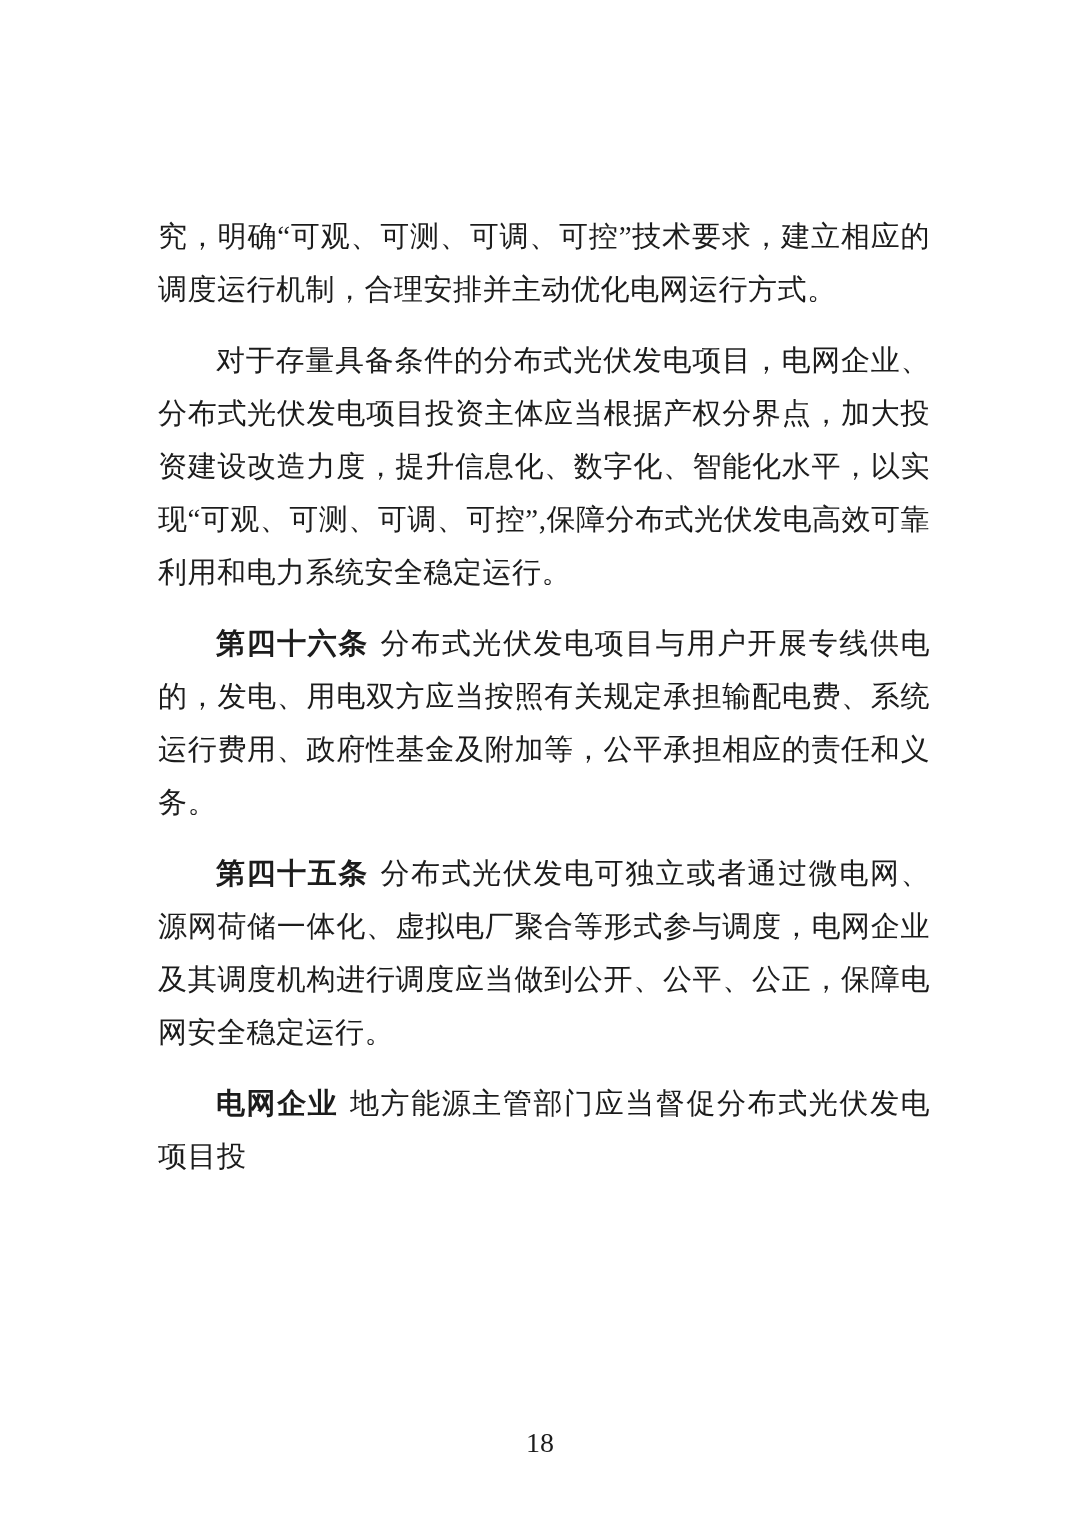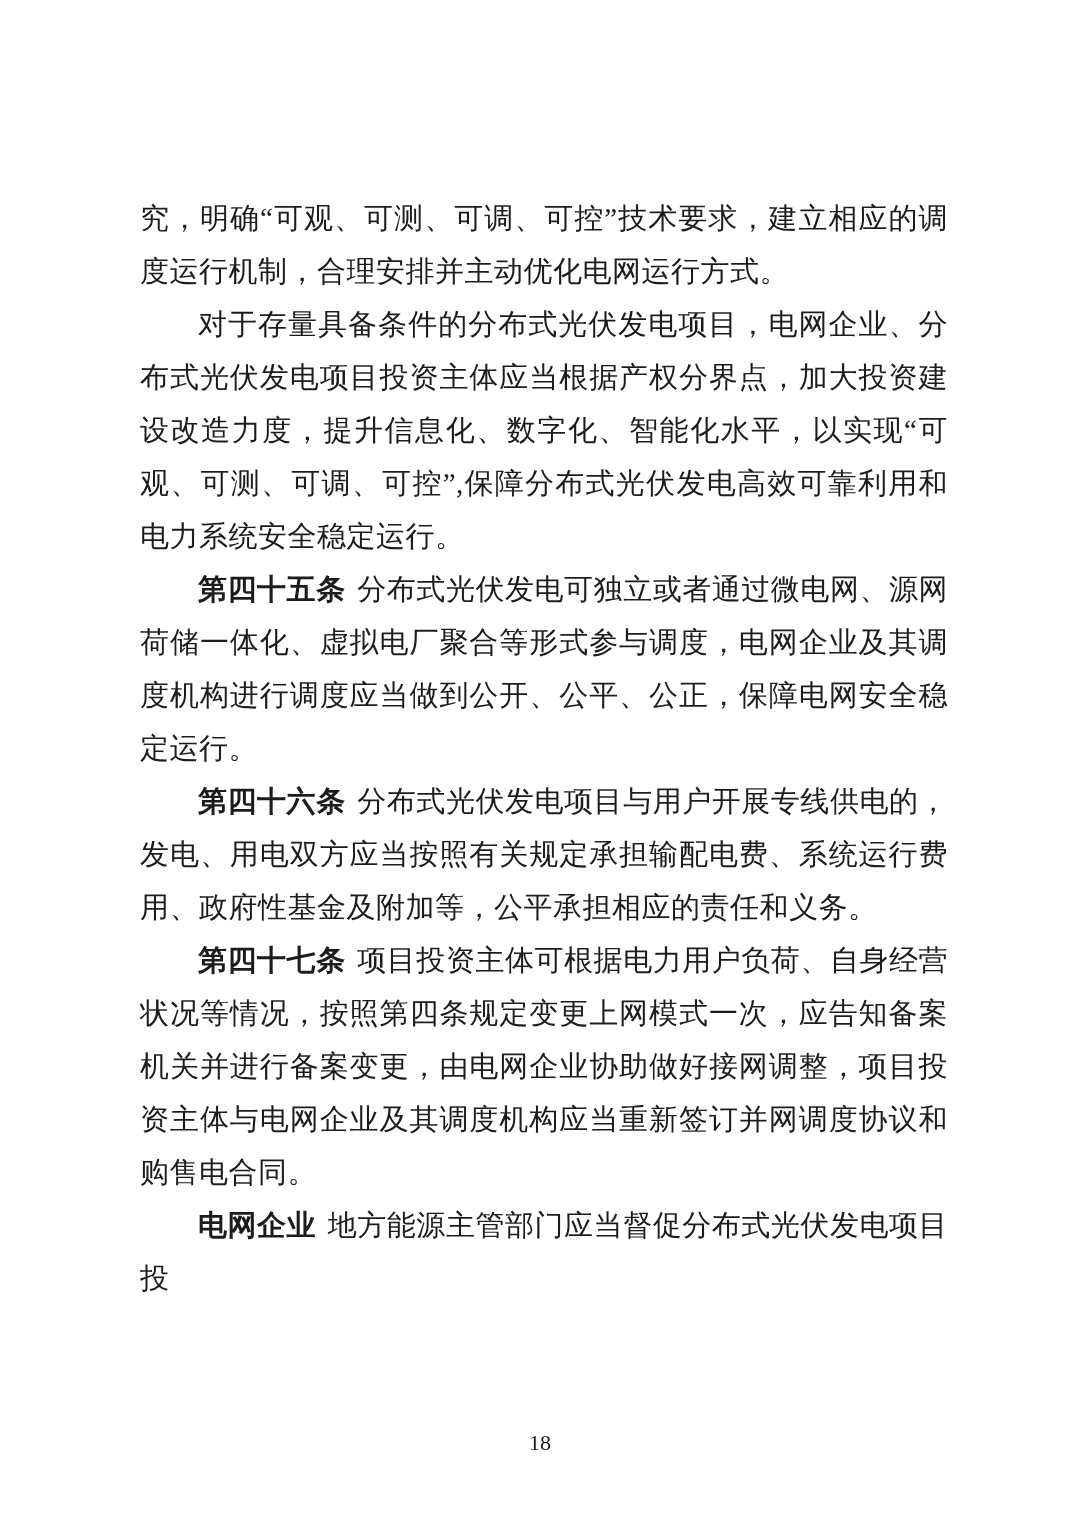--- a/index.html
+++ b/index.html
@@ -20,48 +20,47 @@
     position: absolute;
     top: 192px;
     left: 140px;
     width: 808px;
     color: #1c1c1c;
     font-size: 29px;
     line-height: 53px;
     letter-spacing: 0.5px;
   }
   .para {
-    margin: 0;
+    margin: 18px;
     text-align: justify;
     text-align-last: left;
   }
   .para.indented {
     text-indent: 2em;
   }
   .lead {
     font-weight: bold;
     margin-right: 0.4em;
   }
   .page-number {
     position: absolute;
     top: 1428px;
     left: 0;
     width: 100%;
     text-align: center;
     color: #1c1c1c;
-    font-size: 22px;
+    font-size: 28px;
     line-height: 30px;
   }
 </style>
 </head>
 <body>
 
 <div class="page">
   <div class="content" id="document-body">
       <p class="para"><span>究，明确“可观、可测、可调、可控”技术要求，建立相应的调度运行机制，合理安排并主动优化电网运行方式。</span></p>
       <p class="para indented"><span>对于存量具备条件的分布式光伏发电项目，电网企业、分布式光伏发电项目投资主体应当根据产权分界点，加大投资建设改造力度，提升信息化、数字化、智能化水平，以实现“可观、可测、可调、可控”,保障分布式光伏发电高效可靠利用和电力系统安全稳定运行。</span></p>
+      <p class="para indented"><span class="lead">第四十六条</span><span>分布式光伏发电项目与用户开展专线供电的，发电、用电双方应当按照有关规定承担输配电费、系统运行费用、政府性基金及附加等，公平承担相应的责任和义务。</span></p>
       <p class="para indented"><span class="lead">第四十五条</span><span>分布式光伏发电可独立或者通过微电网、源网荷储一体化、虚拟电厂聚合等形式参与调度，电网企业及其调度机构进行调度应当做到公开、公平、公正，保障电网安全稳定运行。</span></p>
-      <p class="para indented"><span class="lead">第四十六条</span><span>分布式光伏发电项目与用户开展专线供电的，发电、用电双方应当按照有关规定承担输配电费、系统运行费用、政府性基金及附加等，公平承担相应的责任和义务。</span></p>
-      <p class="para indented"><span class="lead">第四十七条</span><span>项目投资主体可根据电力用户负荷、自身经营状况等情况，按照第四条规定变更上网模式一次，应告知备案机关并进行备案变更，由电网企业协助做好接网调整，项目投资主体与电网企业及其调度机构应当重新签订并网调度协议和购售电合同。</span></p>
       <p class="para indented"><span class="lead">电网企业</span><span>地方能源主管部门应当督促分布式光伏发电项目投</span></p>
     </div>
   <div class="page-number">18</div>
 </div>
 
 </body></html>

